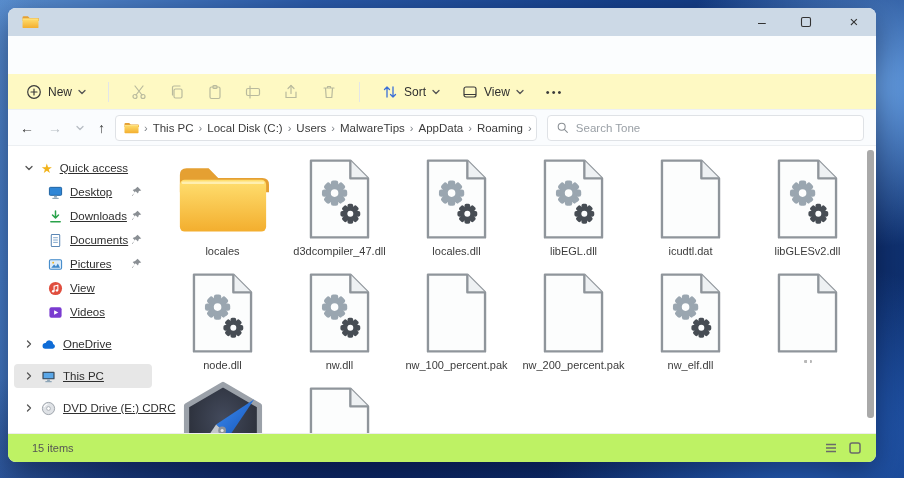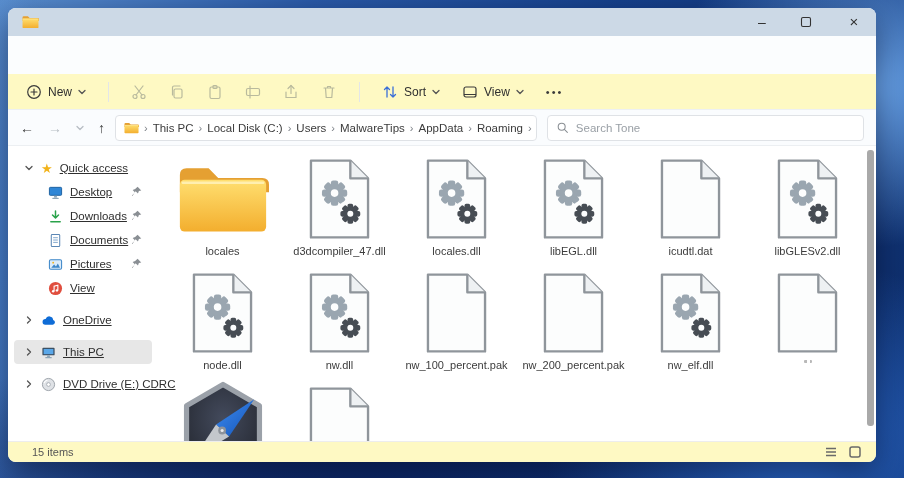--- a/index.html
+++ b/index.html
@@ -59,21 +59,21 @@
   .content { flex:1; position:relative; padding:8px 0 0 6px; overflow:hidden; }
   .grid { display:grid; grid-template-columns:repeat(6,117px); grid-auto-rows:114px; }
   .tile { display:flex; flex-direction:column; align-items:center; }
   .tile .iconbox { height:90px; display:flex; align-items:center; justify-content:center; width:100%; }
   .tile .flabel { font-size:11px; color:#3c3c3c; margin-top:1px; white-space:nowrap; }
   .smudge { height:3px; margin-top:2px; border-radius:1px;
             background:repeating-linear-gradient(90deg,#b9b9b9 0 3px,transparent 3px 6px); }
   .vscroll { position:absolute; right:2px; top:4px; bottom:4px; width:7px; }
   .vscroll .thumb { position:absolute; top:0; width:7px; height:96%; background:#a9a9a9; border-radius:3px; }
   
-  .statusbar { height:21px; border-top:1px solid #ededed; background:#fef9c3; display:flex; align-items:center; justify-content:space-between; padding:0 14px 0 24px; font-size:11px; color:#555; flex:0 0 auto; }
+  .statusbar { height:29px; border-top:1px solid #ededed; background:#bef264; display:flex; align-items:center; justify-content:space-between; padding:0 14px 0 24px; font-size:11px; color:#555; flex:0 0 auto; }
   .statusicons { display:flex; align-items:center; gap:10px; }
   svg { display:block; }
 </style>
 </head>
 <body>
 
 <svg width="0" height="0" style="position:absolute" aria-hidden="true">
   <defs>
     <linearGradient id="gradFolder" x1="0" y1="0" x2="0" y2="1">
       <stop offset="0" stop-color="#ffdf70"></stop>
@@ -410,20 +410,26 @@
         <svg class="pin">
             <use href="#sym-pin"></use>
           </svg>
       </div>
       <div class="side-row child">
         <svg class="sicon">
             <use href="#sym-music"></use>
           </svg>
         <span class="side-label">View</span>
       </div>
+      <div class="side-row child">
+        <svg class="sicon">
+            <use href="#sym-video"></use>
+          </svg>
+        <span class="side-label">Videos</span>
+      </div>
 
       <div class="side-group"></div>
       <div class="side-row">
         <span class="chev-cell">
             <svg class="chev">
               <use href="#sym-chev-right"></use>
             </svg>
           </span>
         <svg class="sicon">
             <use href="#sym-cloud"></use>

